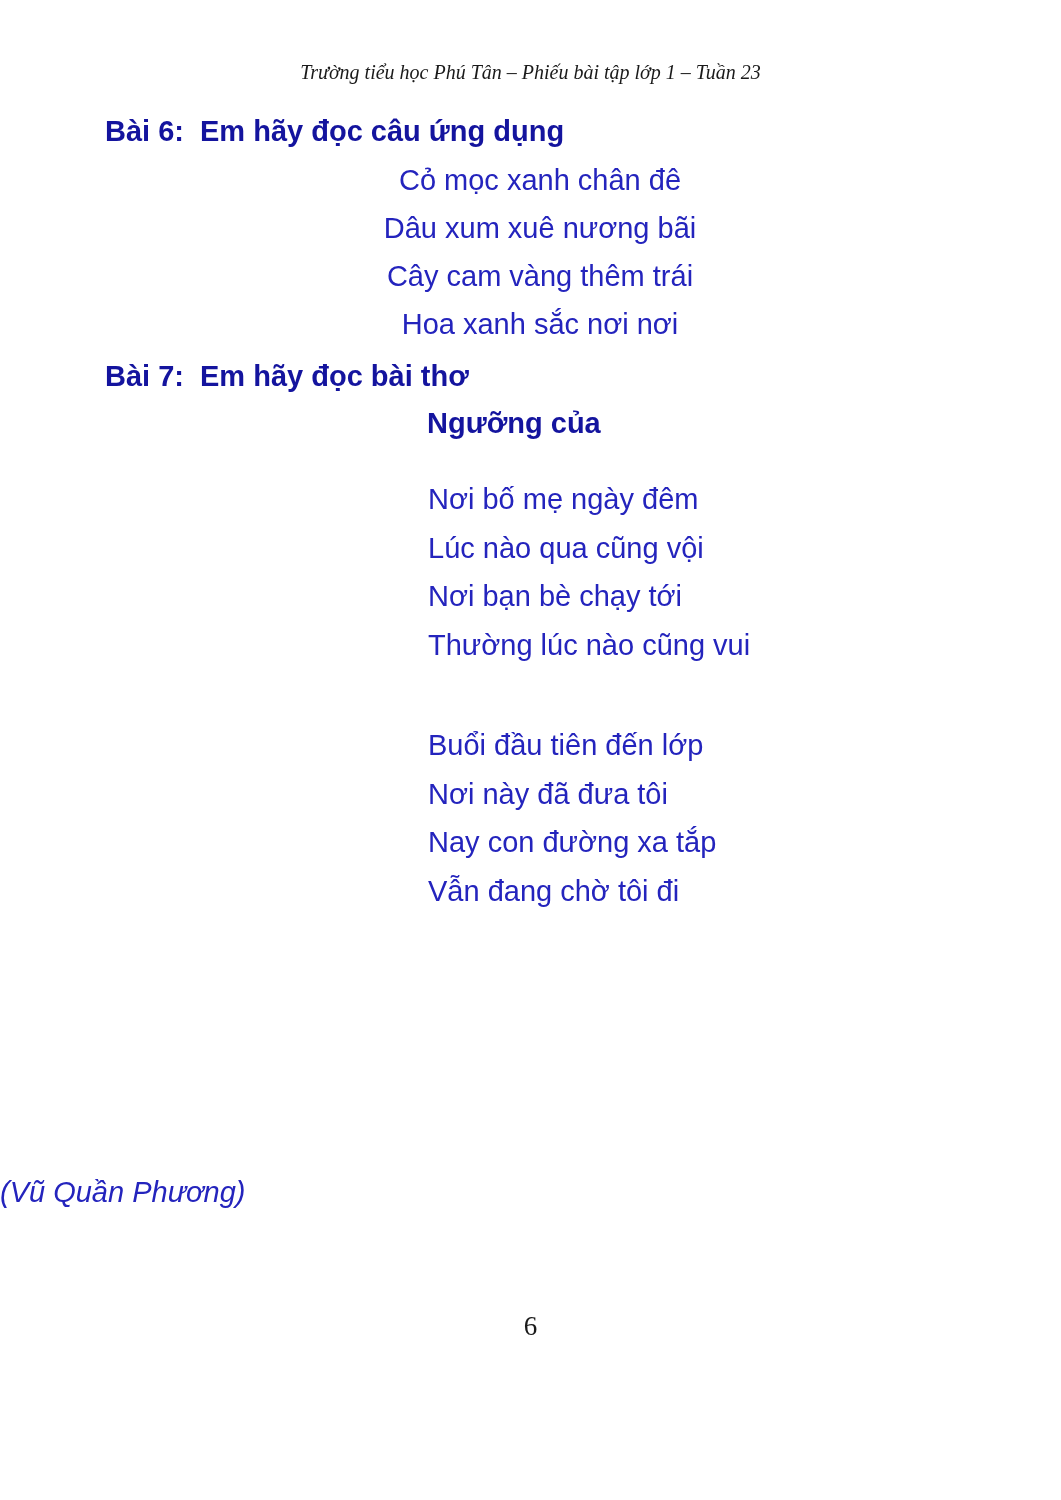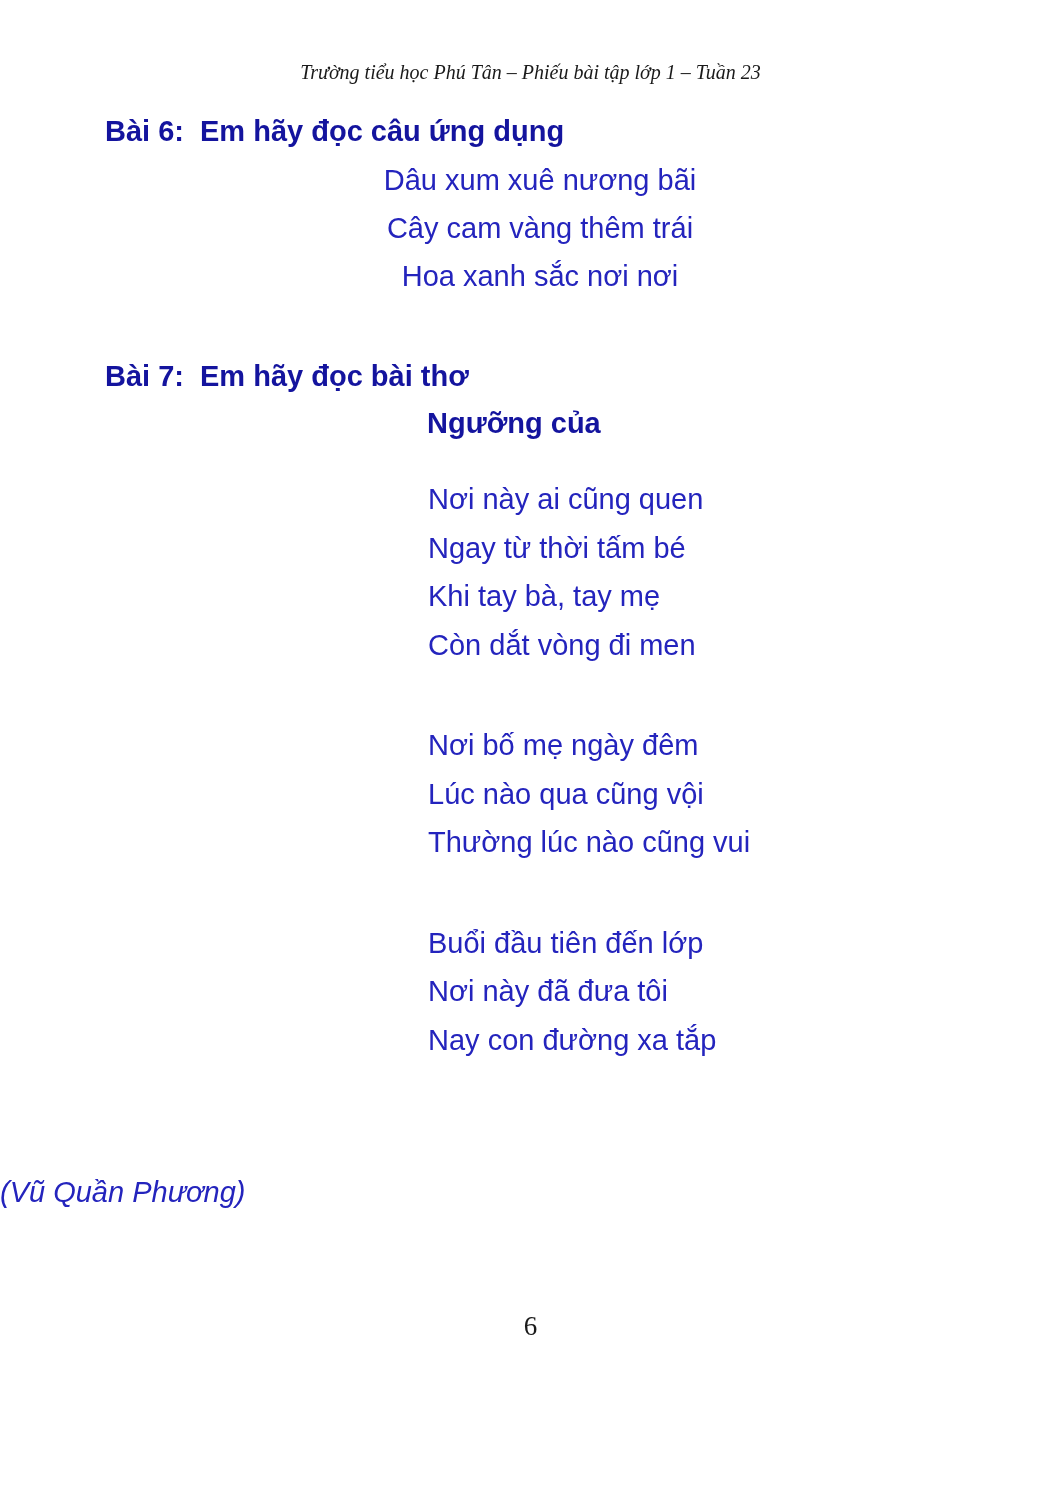--- a/index.html
+++ b/index.html
@@ -97,47 +97,44 @@
 
 <div class="page">
 
   <div class="doc-header">Trường tiểu học Phú Tân – Phiếu bài tập lớp 1 – Tuần 23</div>
 
   <div class="exercise-heading" id="bai6-heading">
     <span class="ex-label">Bài 6:</span><span>Em hãy đọc câu ứng dụng</span>
   </div>
 
   <div class="quatrain">
+    <div class="poem-line">Cỏ mọc xanh chân đê</div>
     <div class="poem-line">Dâu xum xuê nương bãi</div>
     <div class="poem-line">Cây cam vàng thêm trái</div>
     <div class="poem-line">Hoa xanh sắc nơi nơi</div>
   </div>
 
   <div class="exercise-heading" id="bai7-heading">
     <span class="ex-label">Bài 7:</span><span>Em hãy đọc bài thơ</span>
   </div>
 
   <div class="poem-title">Ngưỡng của</div>
 
   <div class="poem">
     <div class="stanza">
-      <div class="poem-line">Nơi này ai cũng quen</div>
-      <div class="poem-line">Ngay từ thời tấm bé</div>
-      <div class="poem-line">Khi tay bà, tay mẹ</div>
-      <div class="poem-line">Còn dắt vòng đi men</div>
-    </div>
-    <div class="stanza">
       <div class="poem-line">Nơi bố mẹ ngày đêm</div>
       <div class="poem-line">Lúc nào qua cũng vội</div>
+      <div class="poem-line">Nơi bạn bè chạy tới</div>
       <div class="poem-line">Thường lúc nào cũng vui</div>
     </div>
     <div class="stanza">
       <div class="poem-line">Buổi đầu tiên đến lớp</div>
       <div class="poem-line">Nơi này đã đưa tôi</div>
       <div class="poem-line">Nay con đường xa tắp</div>
+      <div class="poem-line">Vẫn đang chờ tôi đi</div>
     </div>
   </div>
 
   <div class="poem-author">(Vũ Quần Phương)</div>
 
   <div class="page-number">6</div>
 
 </div>
 
 </body></html>

